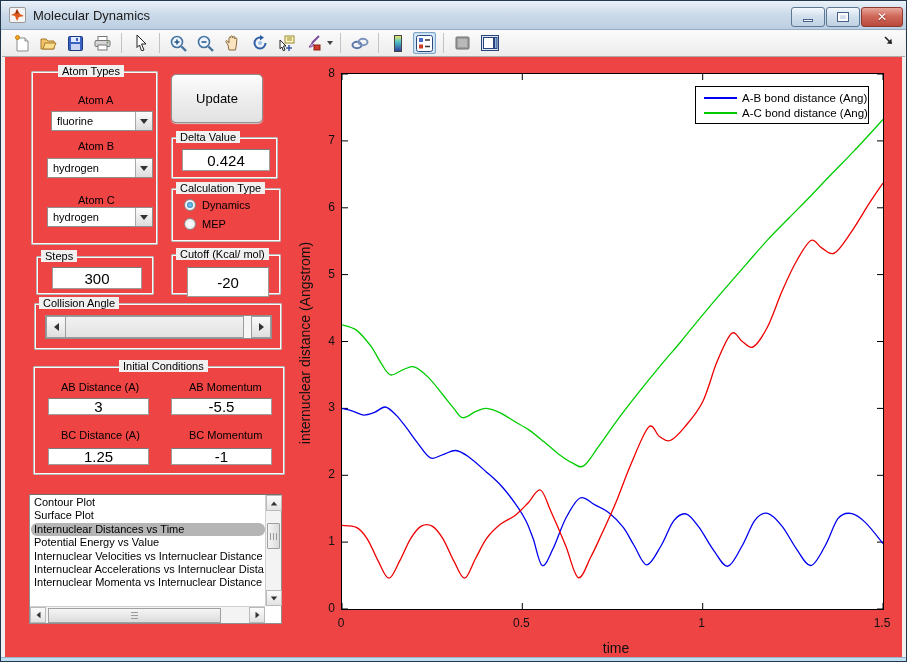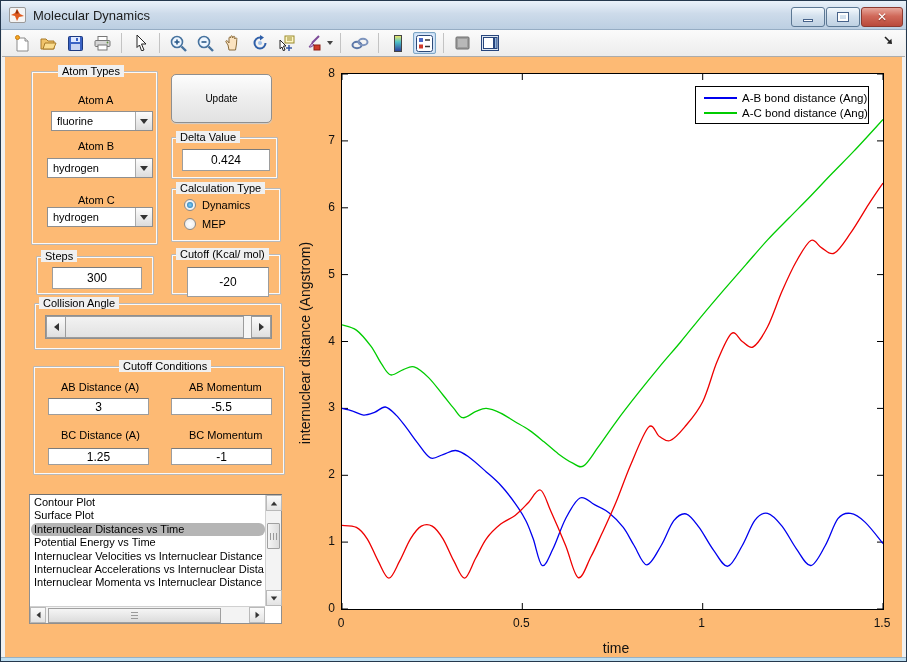--- a/index.html
+++ b/index.html
@@ -45,46 +45,46 @@
     background:linear-gradient(#fbfbfb,#ececec);
     border-bottom:1px solid #ababab; z-index:55;
     display:flex; align-items:center; padding-left:8px; gap:4px;
   }
   .tb-btn { width:23px; height:22px; display:flex; align-items:center; justify-content:center; border:1px solid transparent; border-radius:2px; }
   .tb-btn.pressed { border:1px solid #7ea6c6; background:#dceafc; box-shadow:inset 0 0 2px #9ec2de;}
   .tb-sep { width:1px; height:20px; background:#c3c3c3; margin:0 3px; }
   .tb-caret { width:0; height:0; border-left:3px solid transparent; border-right:3px solid transparent; border-top:4px solid #444; margin-left:-2px;}
   #dock-arrow { position:absolute; right:10px; top:5px; }
   
-  #client { position:absolute; left:4px; right:4px; top:56px; bottom:4px; background:#fdba74; }
+  #client { position:absolute; left:4px; right:4px; top:56px; bottom:4px; background:#ef4444; }
   
   .gbox {
     position:absolute; border:1px solid #b9b9b9; border-radius:1px;
     box-shadow:inset 0 0 0 1px #fafafa;
   }
   .gbox-title {
     position:absolute; top:-7px; font-size:11px; color:#000;
     background:#f0f0f0; padding:0 4px; white-space:nowrap;
   }
   .lbl { position:absolute; font-size:11px; color:#000; white-space:nowrap; }
   .field {
     position:absolute; background:#fff; border:1px solid #9d9d9d; border-top-color:#7b7b7b;
-    font-size:12px; text-align:center; color:#000; display:flex; align-items:center; justify-content:center;
+    font-size:15px; text-align:center; color:#000; display:flex; align-items:center; justify-content:center;
   }
   
   .combo { position:absolute; height:20px; background:#fff; border:1px solid #8f8f8f; display:flex; }
   .combo-text { flex:1; font-size:11px; padding:3px 0 0 5px; color:#000; }
   .combo-btn { width:17px; background:linear-gradient(#fdfdfd,#dcdcdc); border-left:1px solid #aaa; display:flex; align-items:center; justify-content:center;}
   .tri-down { width:0; height:0; border-left:4px solid transparent; border-right:4px solid transparent; border-top:5px solid #333; }
   
   #update-btn {
-    position:absolute; left:166px; top:17px; width:101px; height:49px;
+    position:absolute; left:166px; top:17px; width:92px; height:49px;
     border:1px solid #8f8f8f; border-radius:5px;
     background:linear-gradient(#fdfdfd,#eeeeee 48%,#e2e2e2);
-    box-shadow:0 1px 1px #cfcfcf; font-size:10px; color:#000;
+    box-shadow:0 1px 1px #cfcfcf; font-size:13px; color:#000;
     display:flex; align-items:center; justify-content:center;
   }
   
   .radio-row { position:absolute; display:flex; align-items:center; gap:6px; }
   .radio-circle { width:12px; height:12px; border-radius:50%; border:1px solid #8a8a8a;
     background:radial-gradient(#ffffff,#e8e8e8); position:relative;}
   .radio-circle.checked::after {
     content:""; position:absolute; left:2px; top:2px; width:6px; height:6px;
     border-radius:50%; background:radial-gradient(#6ec2ef 20%,#1765a3); }
   .radio-label { font-size:11px; }
@@ -352,37 +352,37 @@
           </span>
         <span class="sl-thumb"></span>
         <span class="sl-track"></span>
         <span class="sl-arrow">
             <span class="tri-right"></span>
           </span>
       </div>
     </div>
 
     <div class="gbox" style="left:28px; top:309px; width:252px; height:109px;">
-      <span class="gbox-title" style="left:85px;">Cutoff Conditions</span>
+      <span class="gbox-title" style="left:85px;">Initial Conditions</span>
       <span class="lbl" style="left:27px; top:14px;">AB Distance (A)</span>
       <span class="lbl" style="left:155px; top:14px;">AB Momentum</span>
       <div class="field" style="left:14px; top:31px; width:101px; height:17px;">3</div>
       <div class="field" style="left:137px; top:31px; width:101px; height:17px;">-5.5</div>
       <span class="lbl" style="left:27px; top:62px;">BC Distance (A)</span>
       <span class="lbl" style="left:155px; top:62px;">BC Momentum</span>
       <div class="field" style="left:14px; top:81px; width:101px; height:17px;">1.25</div>
       <div class="field" style="left:137px; top:81px; width:101px; height:17px;">-1</div>
     </div>
 
     <div id="listbox">
       <div id="list-items">
           <div class="list-item">Contour Plot</div>
           <div class="list-item">Surface Plot</div>
           <div class="list-item selected">Internuclear Distances vs Time</div>
-          <div class="list-item">Potential Energy vs Time</div>
+          <div class="list-item">Potential Energy vs Value</div>
           <div class="list-item">Internuclear Velocities vs Internuclear Distance</div>
           <div class="list-item">Internuclear Accelerations vs Internuclear Dista</div>
           <div class="list-item">Internuclear Momenta vs Internuclear Distance</div>
         </div>
       <div class="vscroll">
         <div class="sc-btn" style="position:absolute; top:0; left:0;">
             <span class="t tri-up"></span>
           </div>
         <div class="v-thumb">
             <span class="grip">

